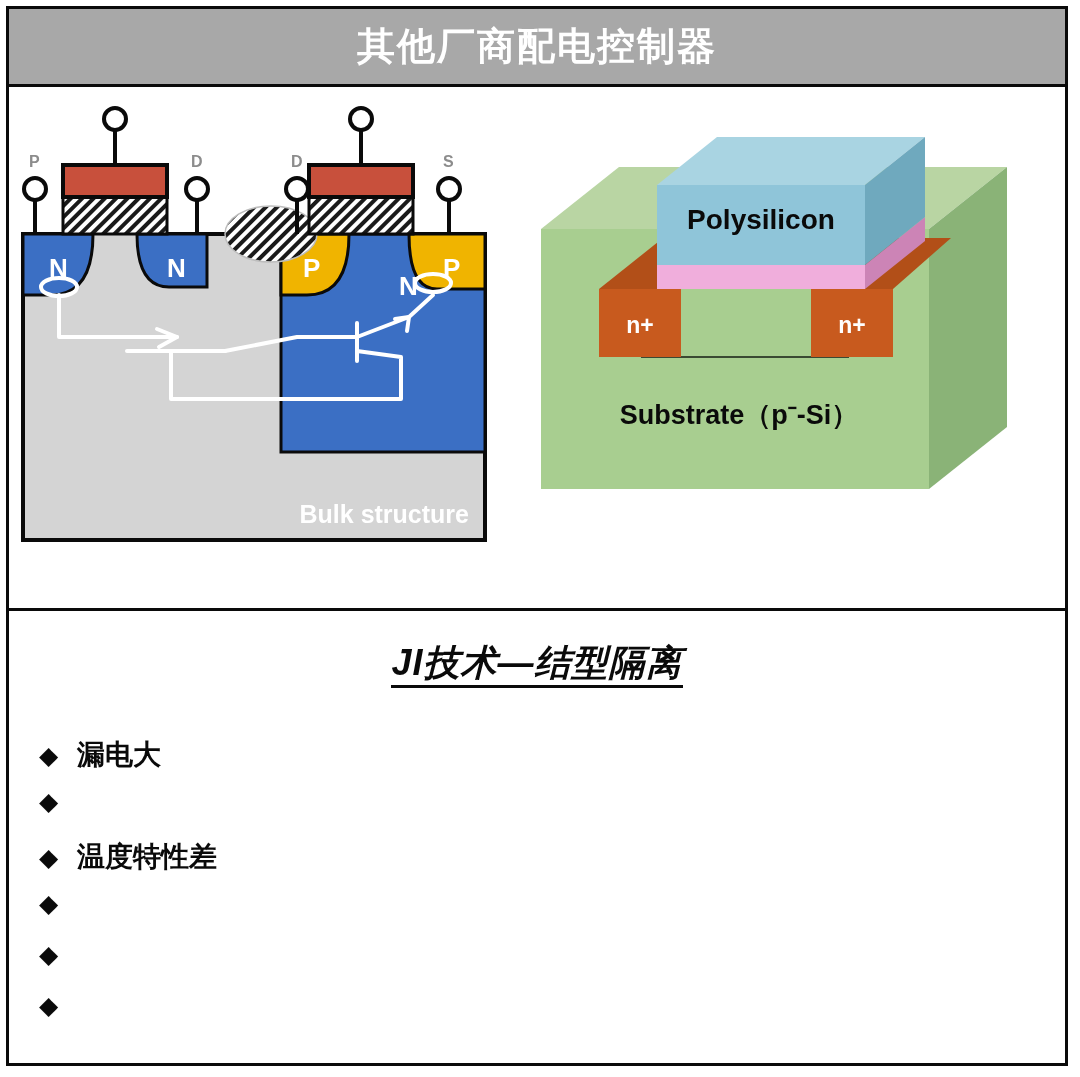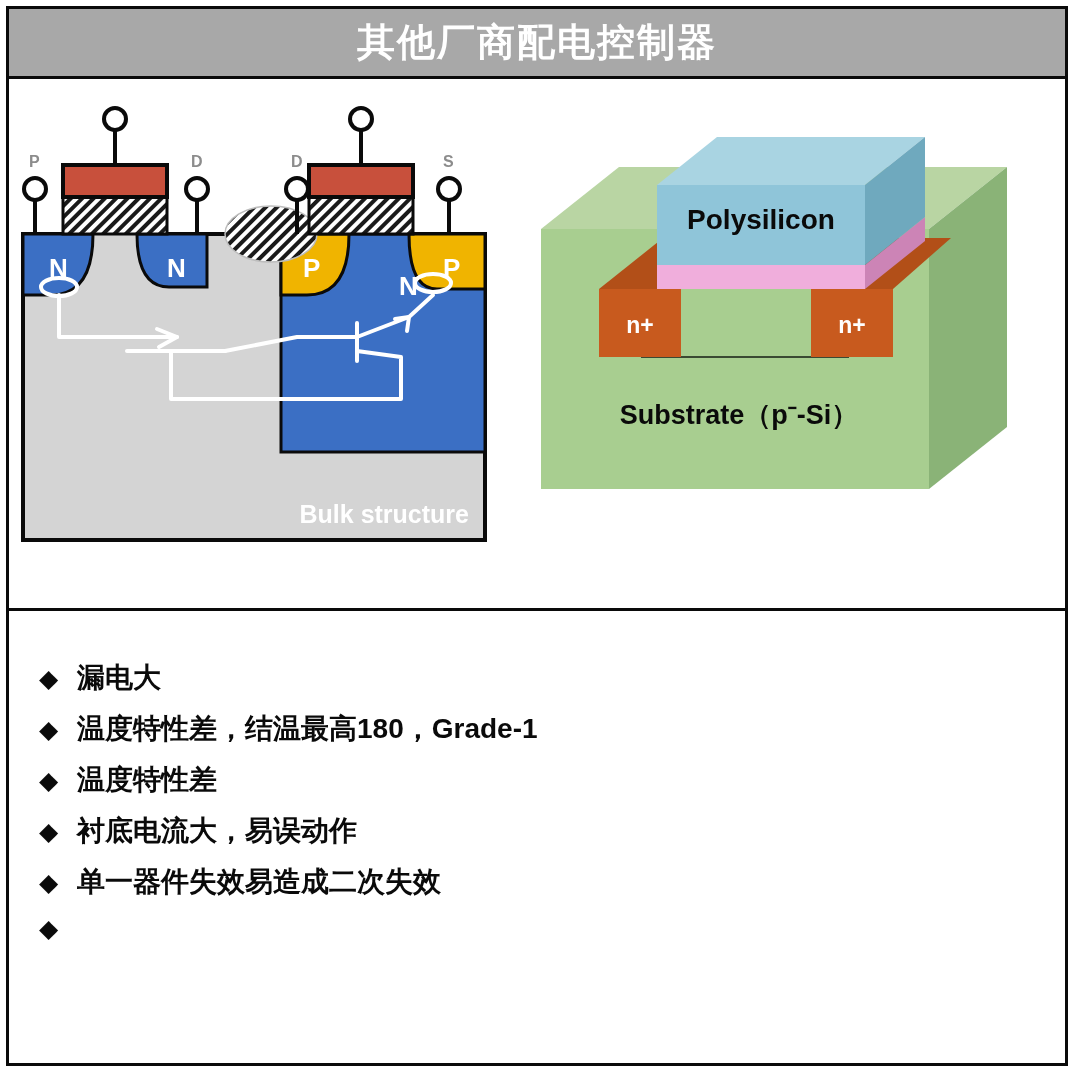--- a/index.html
+++ b/index.html
@@ -22,21 +22,21 @@
     border: 3px solid #0a0a0a;
     box-sizing: border-box;
     background: #ffffff;
   }
   
   .header {
     position: absolute;
     left: 0;
     top: 0;
     width: 100%;
-    height: 70px;
+    height: 78px;
     background: #a8a8a8;
     border-bottom: 3px solid #0a0a0a;
     box-sizing: border-box;
     display: flex;
     align-items: center;
     justify-content: center;
   }
   .header-title {
     color: #ffffff;
     font-size: 38px;
@@ -227,41 +227,41 @@
 
       <text x="111" y="234" text-anchor="middle" fill="#ffffff" font-family="Liberation Sans, sans-serif" font-size="23" font-weight="bold">n+</text>
 
       <text x="323" y="234" text-anchor="middle" fill="#ffffff" font-family="Liberation Sans, sans-serif" font-size="23" font-weight="bold">n+</text>
 
       <text x="210" y="325" text-anchor="middle" fill="#0a0a0a" font-family="Liberation Sans, sans-serif" font-size="27" font-weight="bold">Substrate（p⁻-Si）</text>
     </svg>
   </div>
 
   <div class="bullets-panel">
+    <div class="section-title">
+      <span>JI技术—结型隔离</span>
+    </div>
 
     <ul class="bullet-list">
       <li class="bullet-item">
         <span class="bullet-marker">◆</span>
         <span class="bullet-text">漏电大</span>
       </li>
       <li class="bullet-item">
         <span class="bullet-marker">◆</span>
-        <span class="bullet-text">温度特性差，结温最高180，Grade-1</span>
       </li>
       <li class="bullet-item">
         <span class="bullet-marker">◆</span>
         <span class="bullet-text">温度特性差</span>
       </li>
       <li class="bullet-item">
         <span class="bullet-marker">◆</span>
-        <span class="bullet-text">衬底电流大，易误动作</span>
-      </li>
-      <li class="bullet-item">
-        <span class="bullet-marker">◆</span>
-        <span class="bullet-text">单一器件失效易造成二次失效</span>
+      </li>
+      <li class="bullet-item">
+        <span class="bullet-marker">◆</span>
       </li>
       <li class="bullet-item">
         <span class="bullet-marker">◆</span>
       </li>
     </ul>
   </div>
 
 </div>
 
 </body></html>

